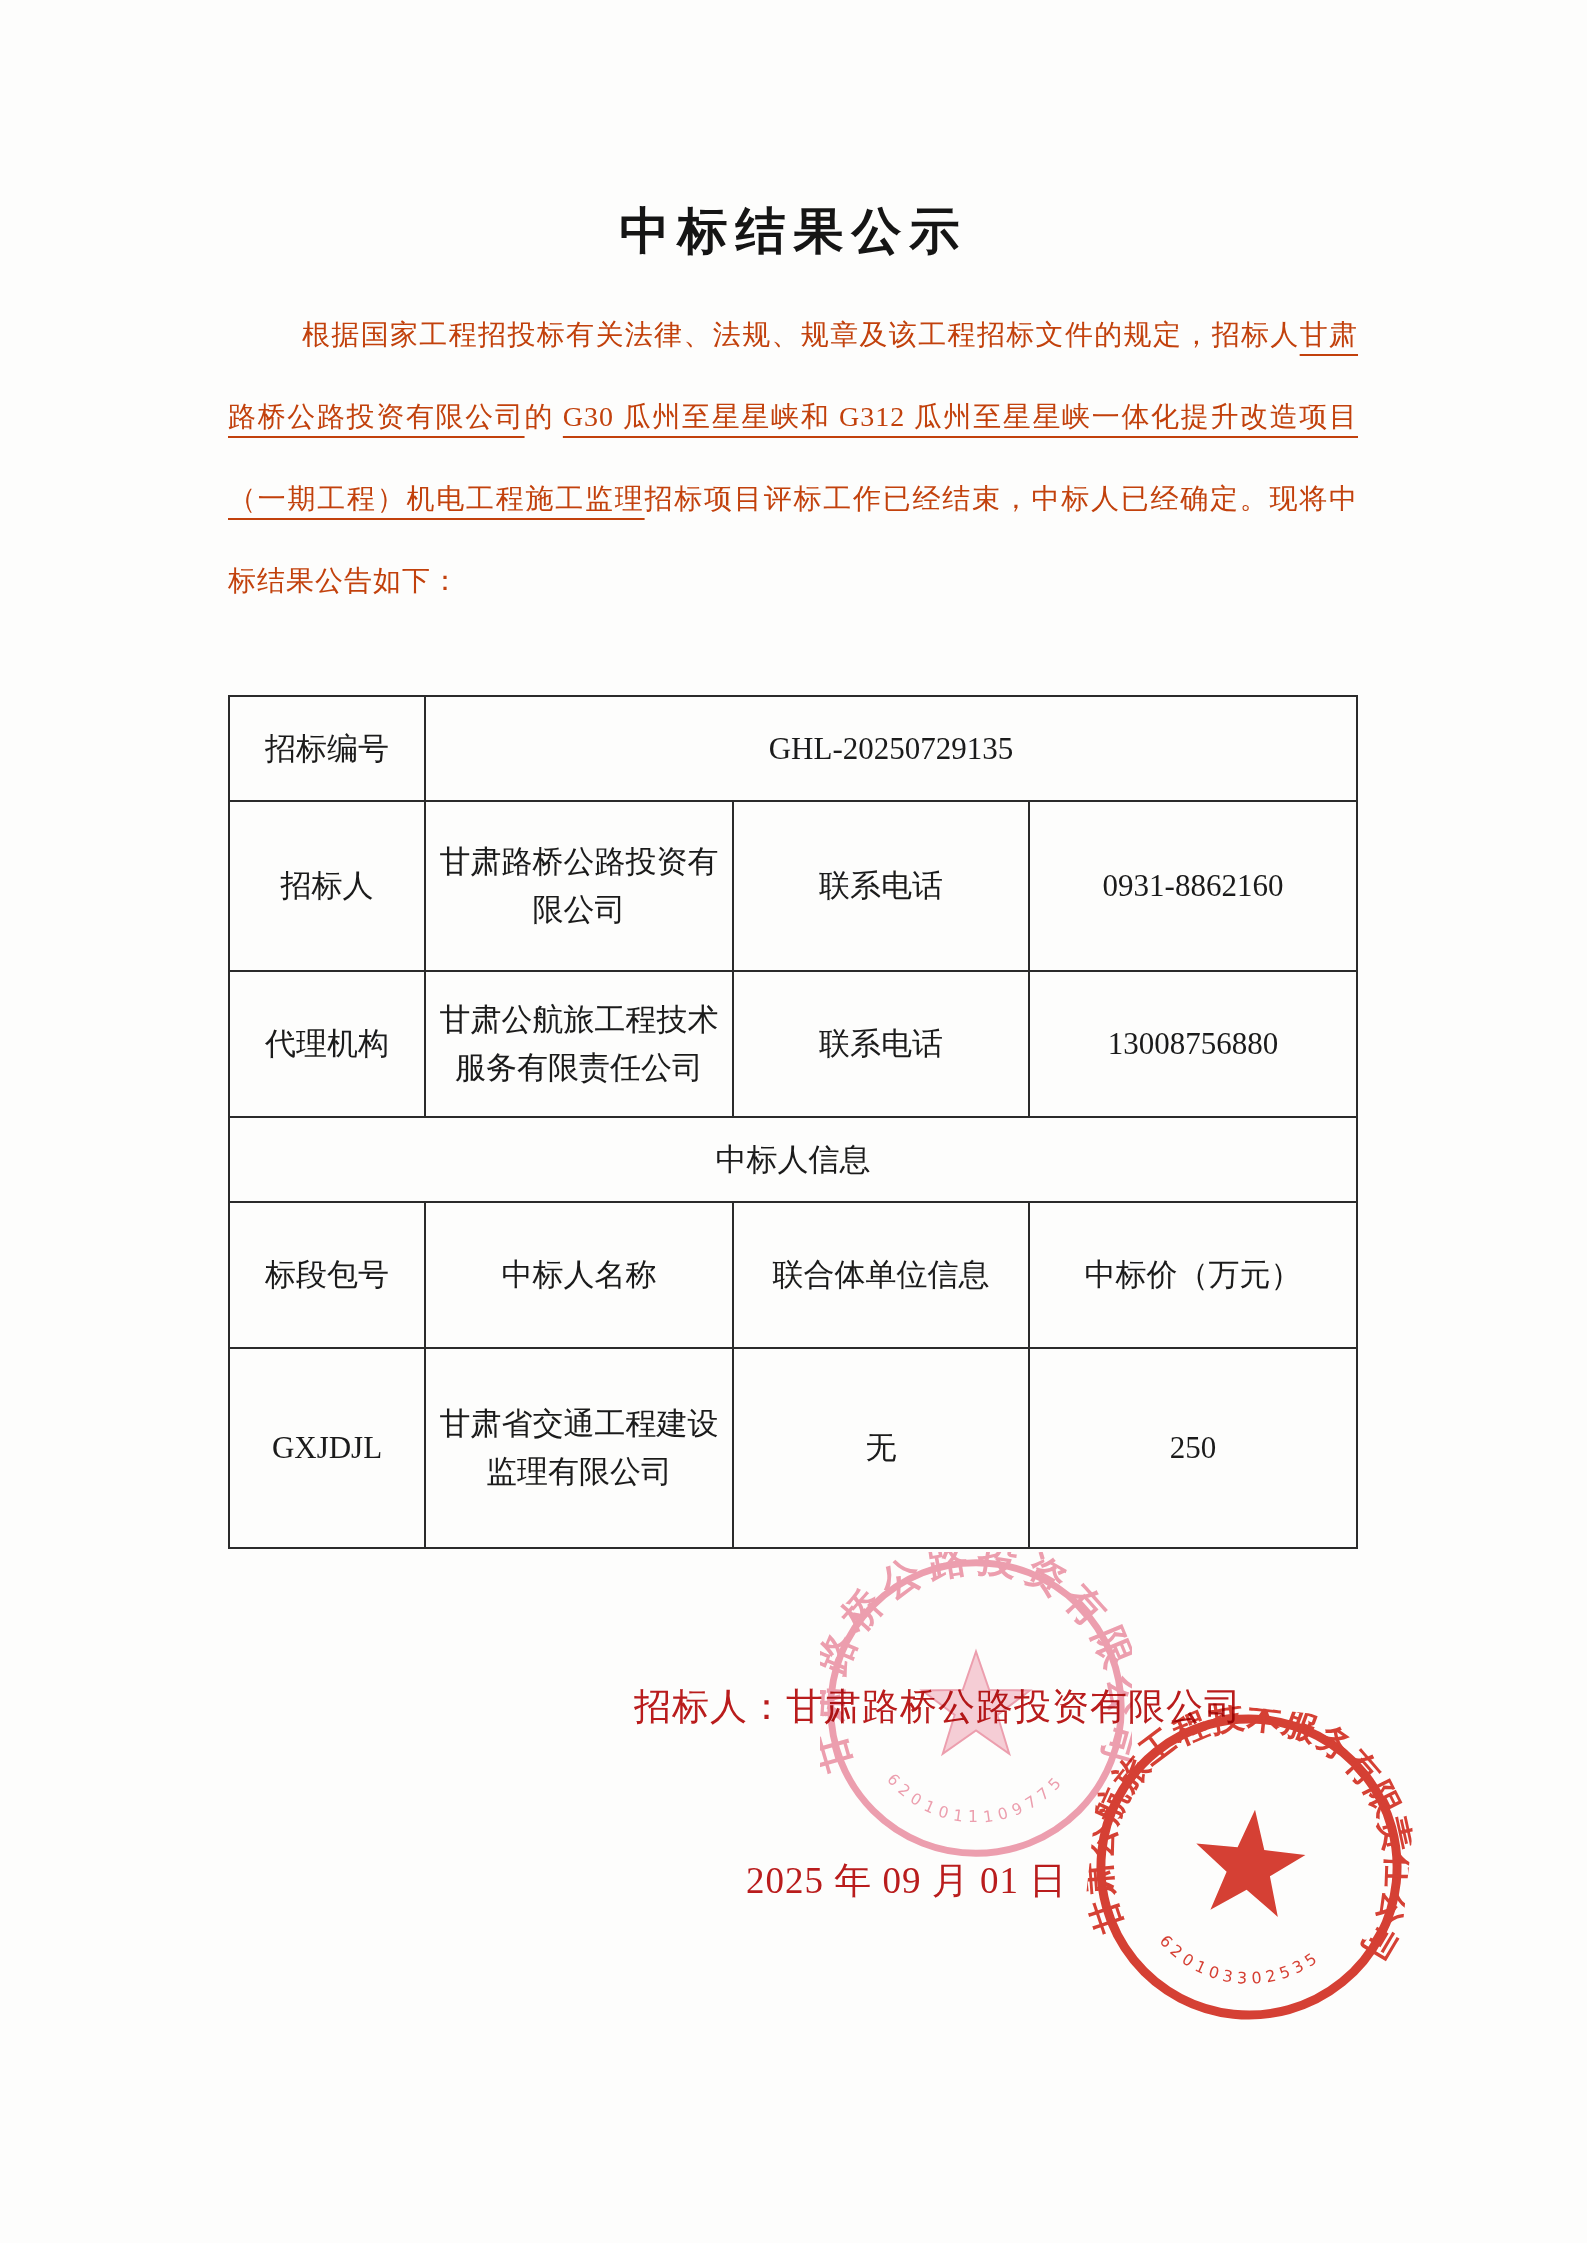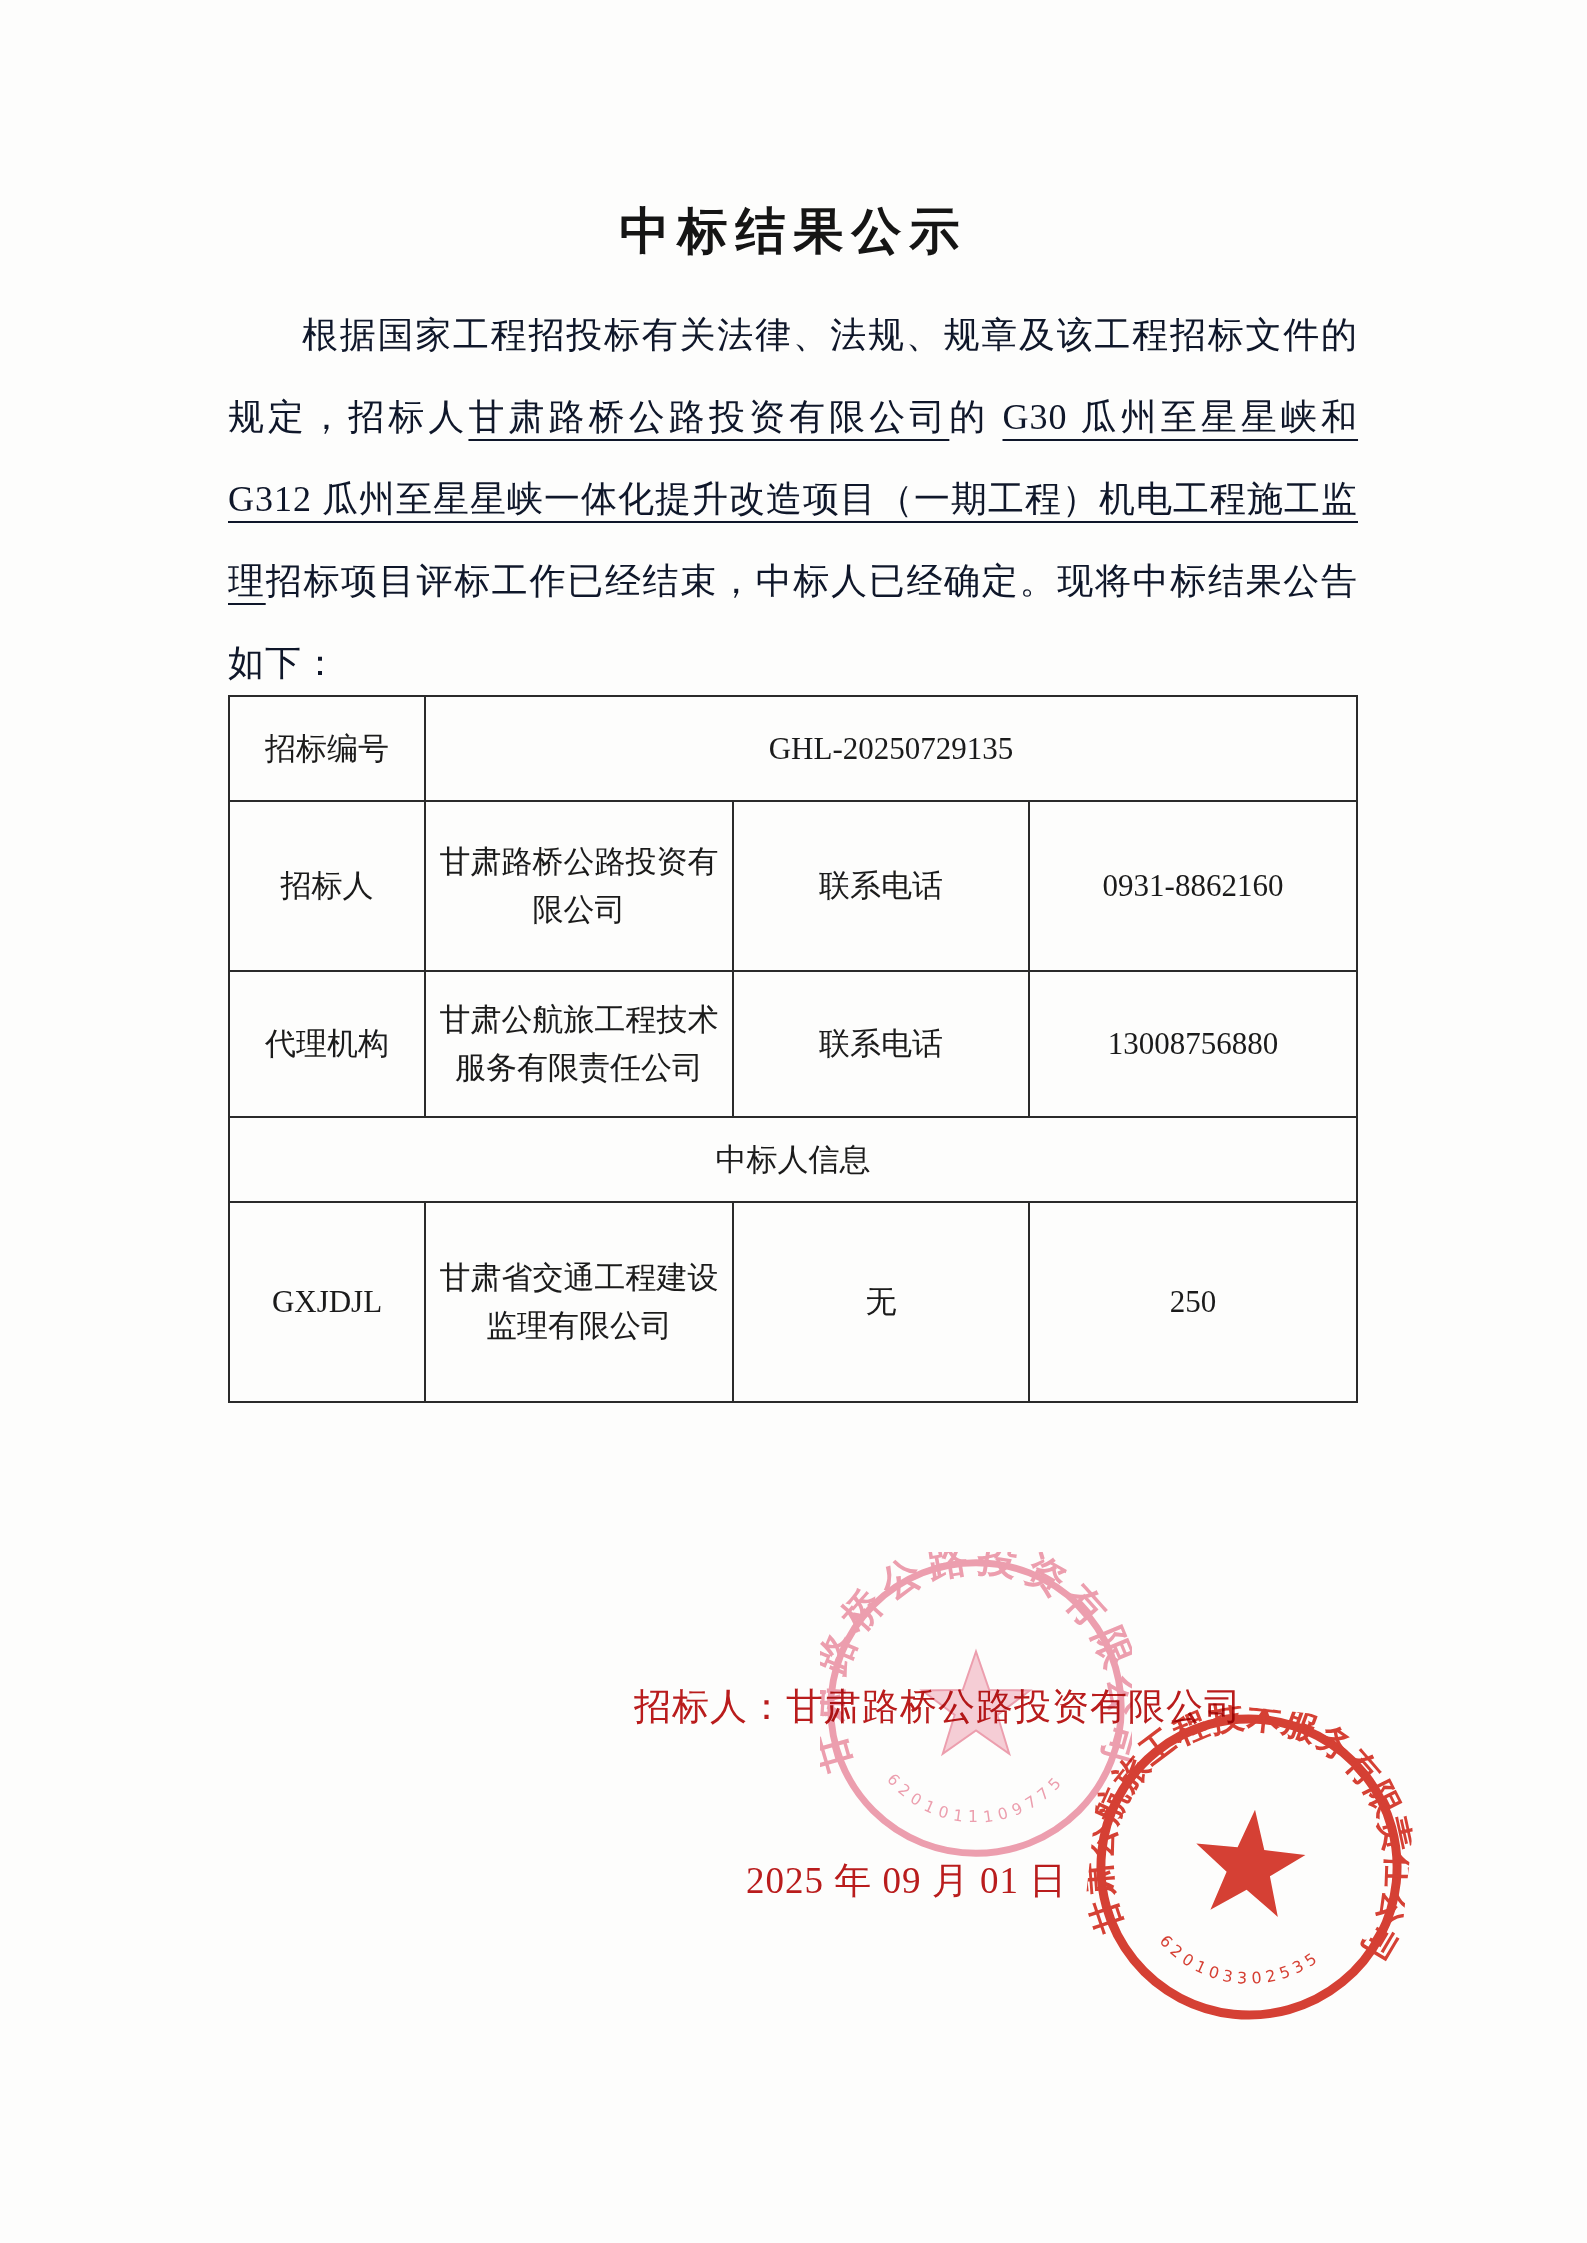--- a/index.html
+++ b/index.html
@@ -13,23 +13,23 @@
     overflow:hidden;
   }
   .doc-title{
     position:absolute;left:0;top:198px;width:1587px;
     text-align:center;
     font-size:50px;font-weight:bold;letter-spacing:8px;
     color:#151515;
   }
   .body-text{
     position:absolute;left:228px;top:294px;width:1130px;
-    font-size:36px;line-height:82px;
+    font-size:28px;line-height:82px;
     text-align:justify;text-indent:74px;
-    color:#0f172a;
+    color:#c2410c;
     letter-spacing:1px;
   }
   .u{
     text-decoration:underline;
     text-underline-offset:10px;
     text-decoration-thickness:2px;
   }
   .result-table{
     position:absolute;left:228px;top:695px;
     width:1128px;
@@ -114,20 +114,26 @@
     </tr>
     <tr class="r3">
       <td>代理机构</td>
       <td>甘肃公航旅工程技术服务有限责任公司</td>
       <td>联系电话</td>
       <td>13008756880</td>
     </tr>
     <tr class="r4">
       <td colspan="4">中标人信息</td>
     </tr>
+    <tr class="r5">
+      <td>标段包号</td>
+      <td>中标人名称</td>
+      <td>联合体单位信息</td>
+      <td>中标价（万元）</td>
+    </tr>
     <tr class="r6">
       <td>GXJDJL</td>
       <td>甘肃省交通工程建设监理有限公司</td>
       <td>无</td>
       <td>250</td>
     </tr>
   </tbody>
     </table>
 
   <div class="footer-line footer-tenderer">招标人：甘肃路桥公路投资有限公司</div>

